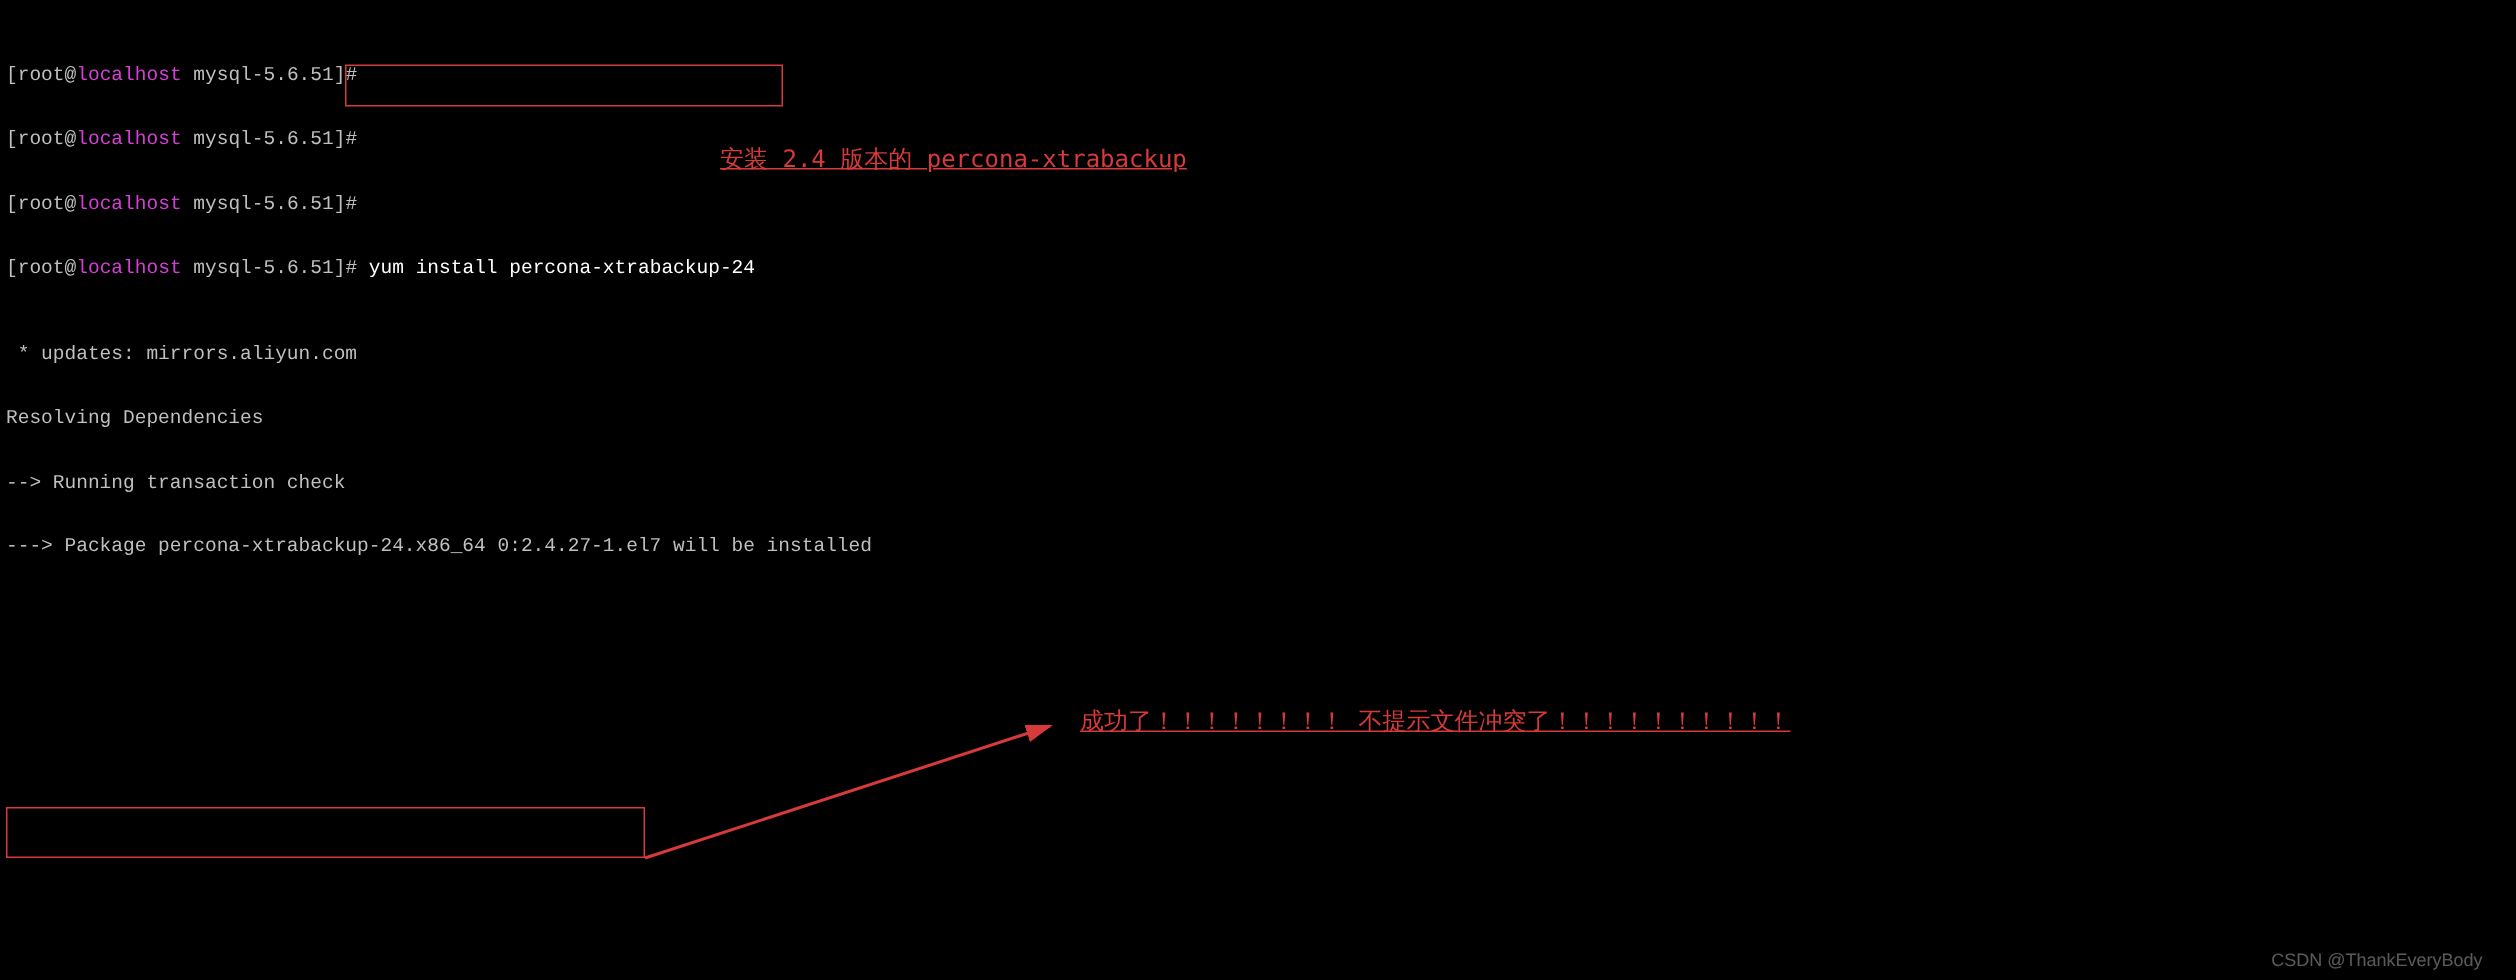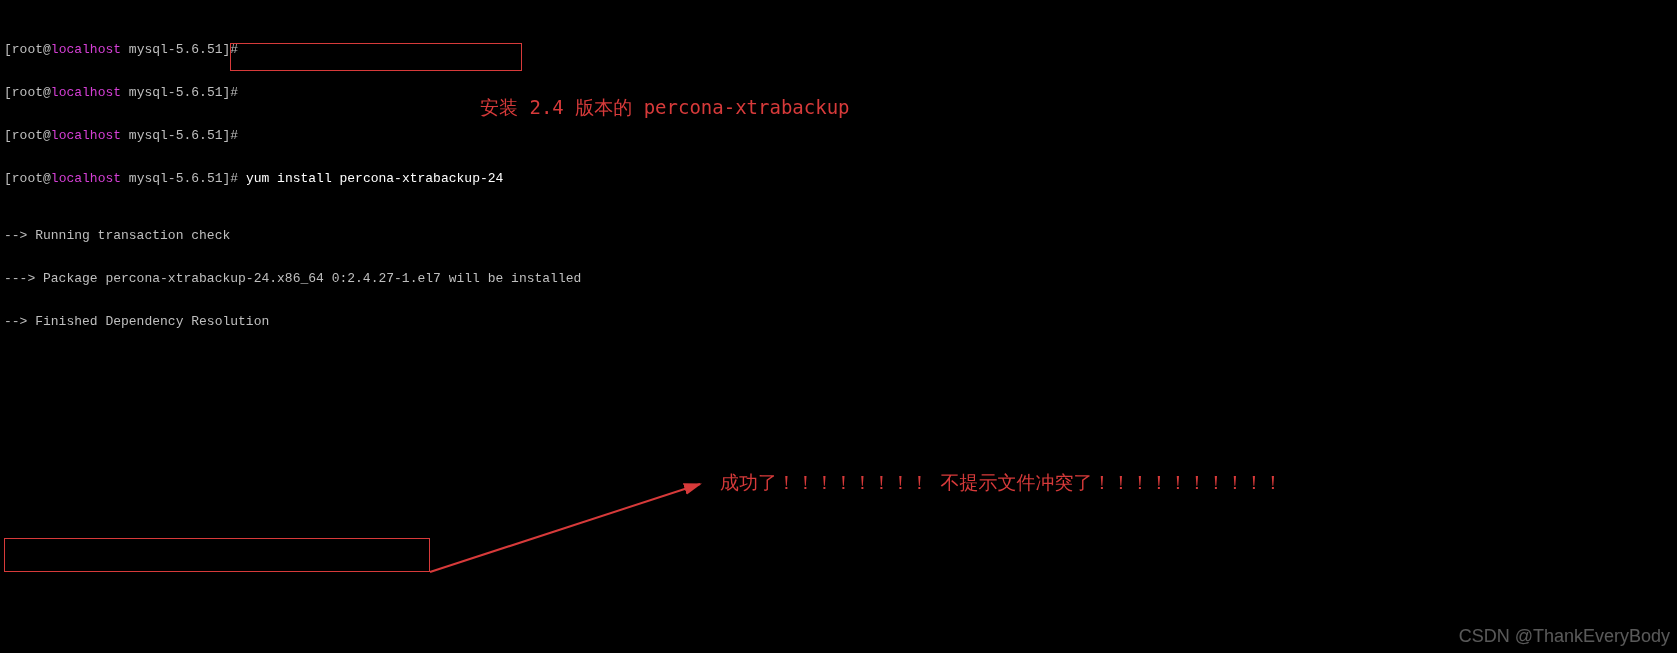--- a/index.html
+++ b/index.html
@@ -21,54 +21,56 @@
   }
   .line { min-height: 14px; }
   .grey  { color: #bfbfbf; }
   .white { color: #fff; font-family: Liberation Mono, monospace; }
   .magenta { color: #d63fd6; }
   .cyan  { color: #3cc3e7; }
   .red-annot {
     color: #d73a3a;
     position: absolute;
     font-family: "Microsoft YaHei", "Consolas", monospace;
-    font-size: 19px;
+    font-size: 16px;
     pointer-events: none;
+    text-decoration: underline;
   }
   .red-box {
     position: absolute;
     border: 1px solid #d73a3a;
     pointer-events: none;
   }
   .watermark {
     position: absolute;
-    right: 7px;
+    right: 22px;
     bottom: 6px;
     color: rgba(255,255,255,0.35);
     font-family: Arial, sans-serif;
-    font-size: 18px;
+    font-size: 12px;
   }
   svg.arrow {
     position: absolute;
     pointer-events: none;
   }
 </style>
 </head>
 <body>
 
 <div class="terminal">
   
   <div class="line"><span class="grey">[</span><span class="grey">root</span><span class="grey">@</span><span class="magenta">localhost</span><span class="grey"> mysql-5.6.51</span><span class="grey">]# </span></div>
   <div class="line"><span class="grey">[</span><span class="grey">root</span><span class="grey">@</span><span class="magenta">localhost</span><span class="grey"> mysql-5.6.51</span><span class="grey">]# </span></div>
   <div class="line"><span class="grey">[</span><span class="grey">root</span><span class="grey">@</span><span class="magenta">localhost</span><span class="grey"> mysql-5.6.51</span><span class="grey">]# </span></div>
   <div class="line"><span class="grey">[</span><span class="grey">root</span><span class="grey">@</span><span class="magenta">localhost</span><span class="grey"> mysql-5.6.51</span><span class="grey">]# </span><span class="white">yum install percona-xtrabackup-24</span></div>
 
+  <div class="line grey"> * updates: mirrors.aliyun.com</div>
+  <div class="line grey">Resolving Dependencies</div>
   <div class="line grey">--&gt; Running transaction check</div>
   <div class="line grey">---&gt; Package percona-xtrabackup-24.x86_64 0:2.4.27-1.el7 will be installed</div>
-  <div class="line grey">--&gt; Finished Dependency Resolution</div>
   <div class="line">&nbsp;</div>
   
   
 
   
   
   
 
   
   

